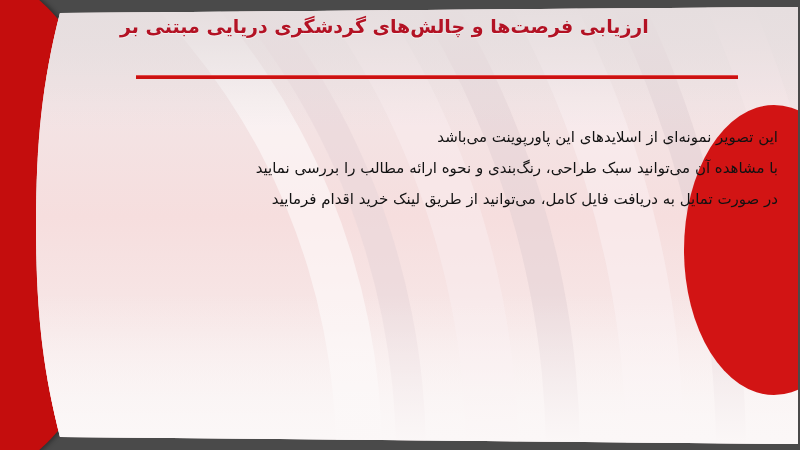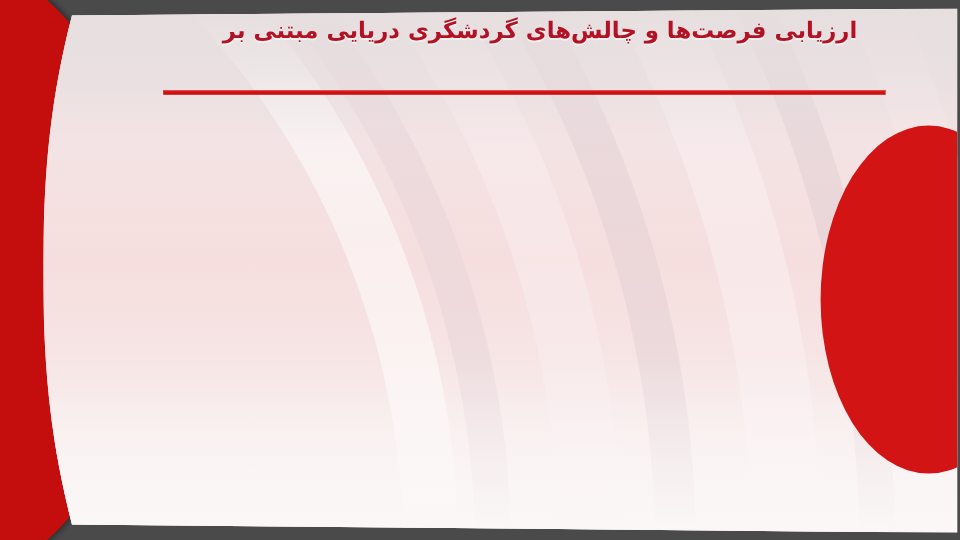--- a/index.html
+++ b/index.html
@@ -87,21 +87,21 @@
     width:180px;height:290px;
     background:#d21414;
     border-radius:50%;
   }
 
   
   .title{
     position:absolute;
     left:120px;top:12px;
     width:660px;
-    text-align:center;
+    text-align:left;
     color:#b31224;
     font-size:19px;
     font-weight:bold;
     line-height:28px;
     direction:rtl;
     text-shadow:0 1px 0 rgba(255,255,255,.5);
   }
 
   .title-rule{
     position:absolute;
@@ -154,14 +154,19 @@
 
     <div class="red-lens-right"></div>
   </div>
 
   <div class="title">
     <div class="title-line">ارزیابی فرصت‌ها و چالش‌های گردشگری دریایی مبتنی بر</div>
   </div>
 
   <div class="title-rule"></div>
 
+  <div class="body-text">
+    <div class="body-line">این تصویر نمونه‌ای از اسلایدهای این پاورپوینت می‌باشد</div>
+    <div class="body-line">با مشاهده آن می‌توانید سبک طراحی، رنگ‌بندی و نحوه ارائه مطالب را بررسی نمایید</div>
+    <div class="body-line">در صورت تمایل به دریافت فایل کامل، می‌توانید از طریق لینک خرید اقدام فرمایید</div>
+  </div>
 
 </div>
 
 </body></html>

